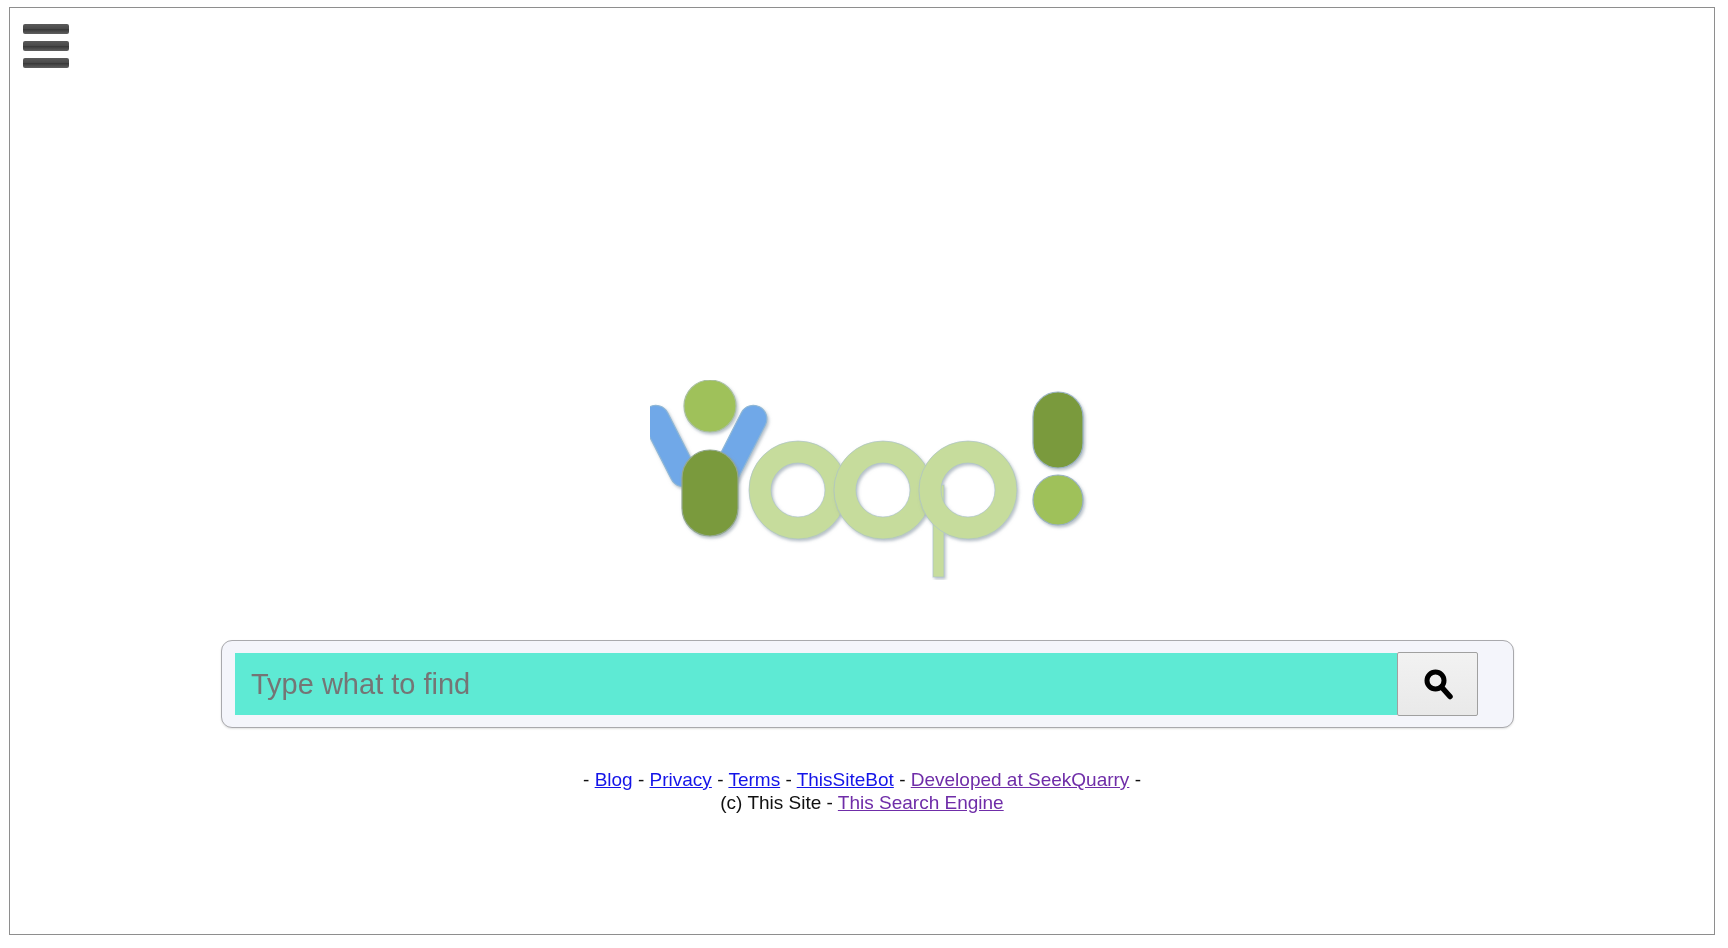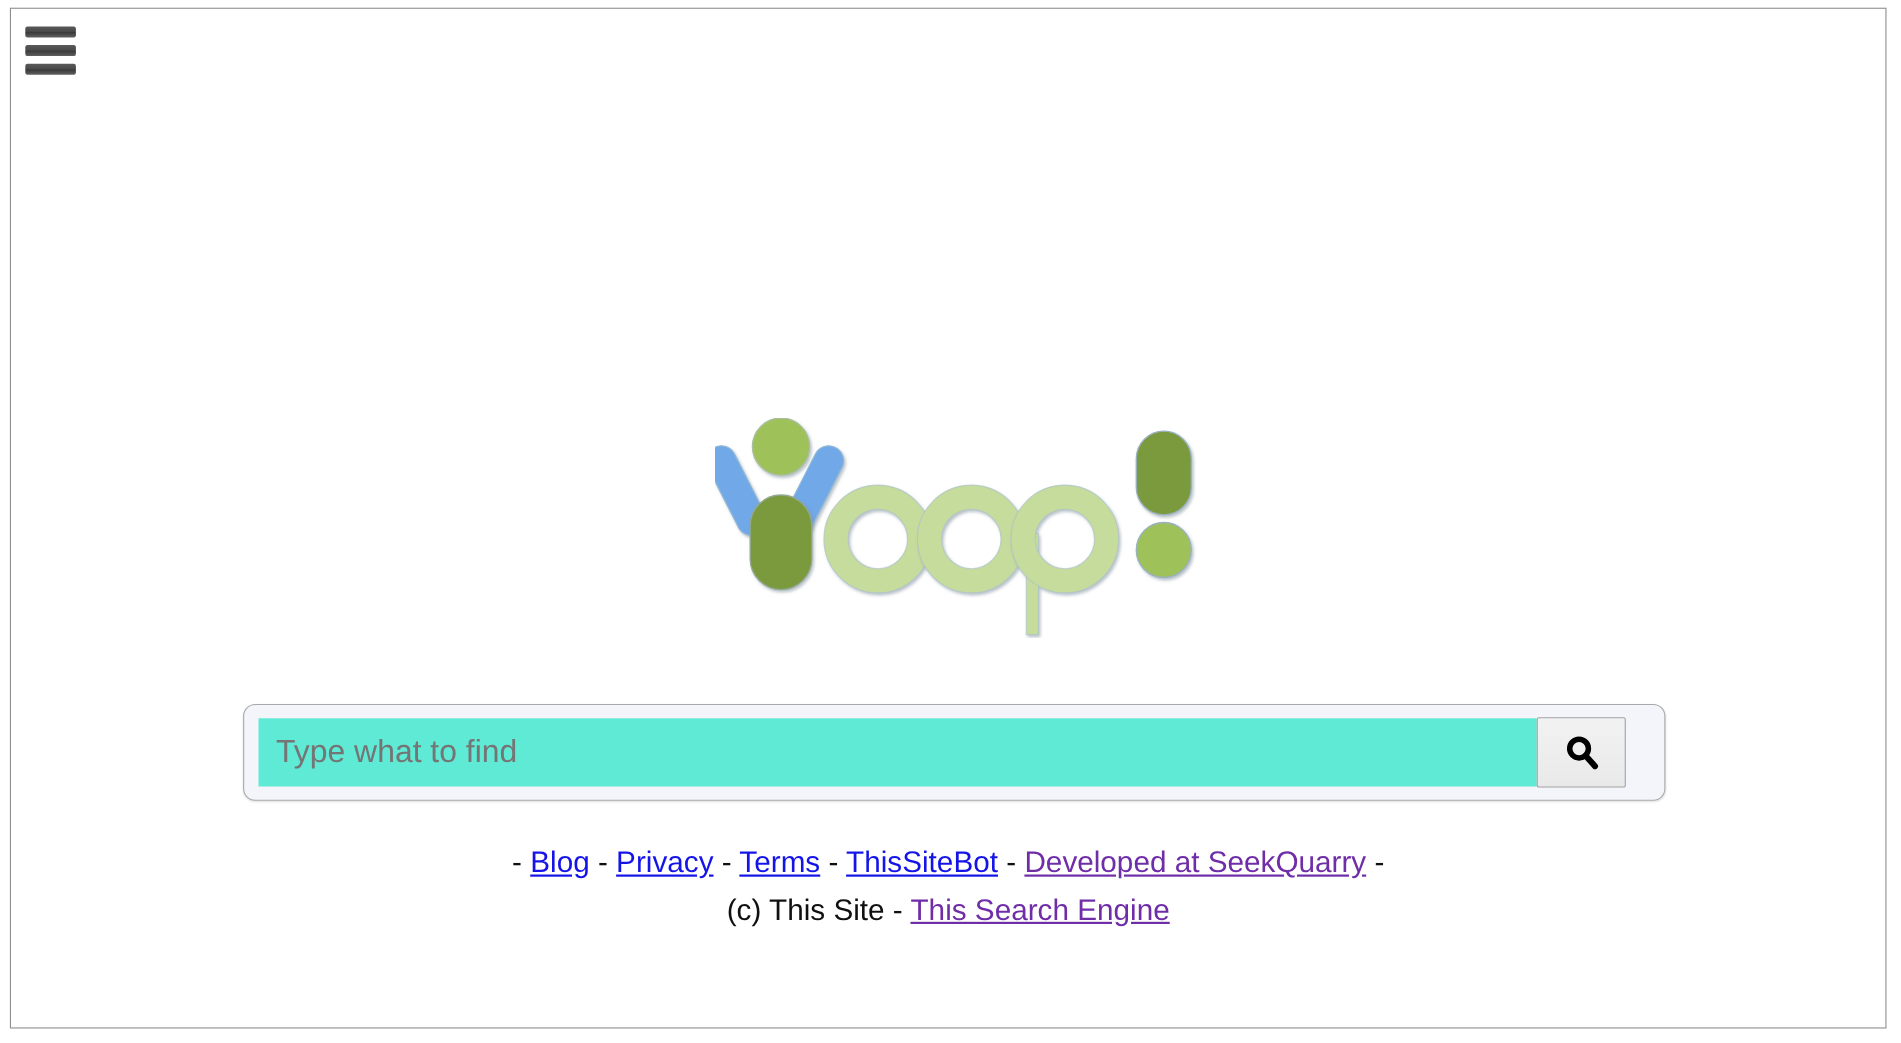--- a/index.html
+++ b/index.html
@@ -103,32 +103,32 @@
   }
   #search-button svg { display:block; }
 
   
   #footer {
     position: absolute;
     left: 0;
     right: 0;
     top: 762px;
     text-align: center;
-    font-size: 27px;
+    font-size: 19px;
     color: #101010;
     line-height: 1.06;
   }
   #footer .sep { color: #101010; }
   #footer a {
     text-decoration: underline;
     cursor: pointer;
   }
   #footer a.unvisited { color: #1414e8; }
   #footer a.visited { color: #6f2da8; }
-  #footer .line2 { margin-top: 14px; }
+  #footer .line2 { margin-top: 3px; }
 </style>
 </head>
 <body>
 
 <div id="page-frame">
 
   <div id="hamburger">
     <div class="bar"></div>
     <div class="bar"></div>
     <div class="bar"></div>

